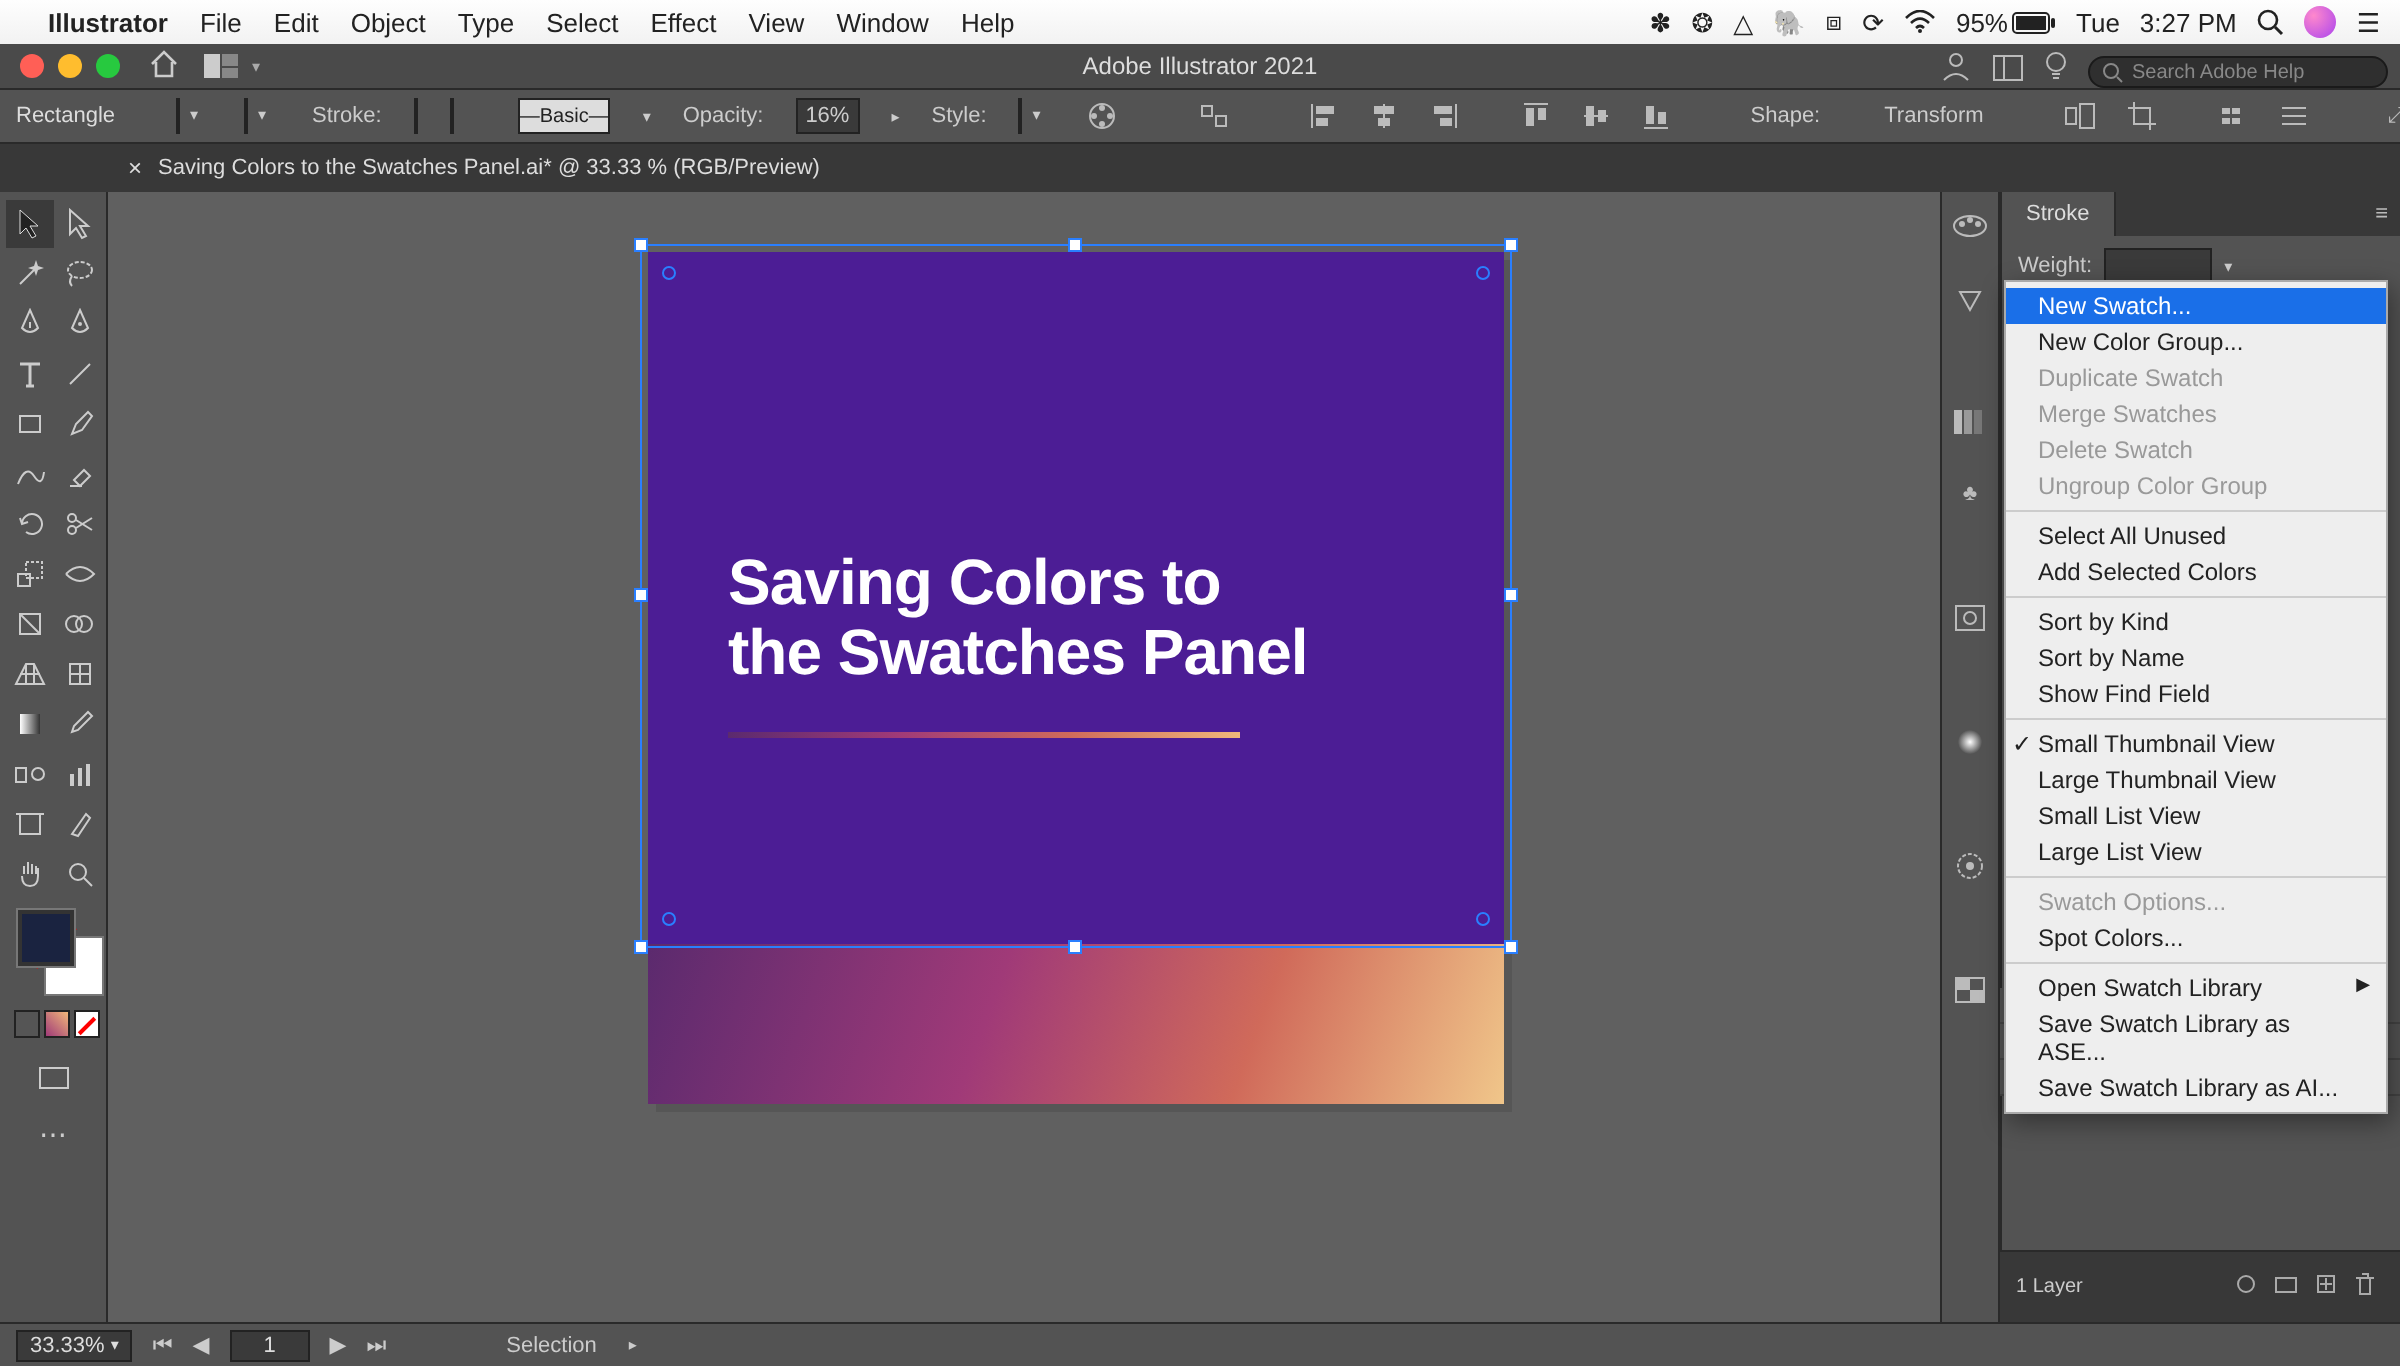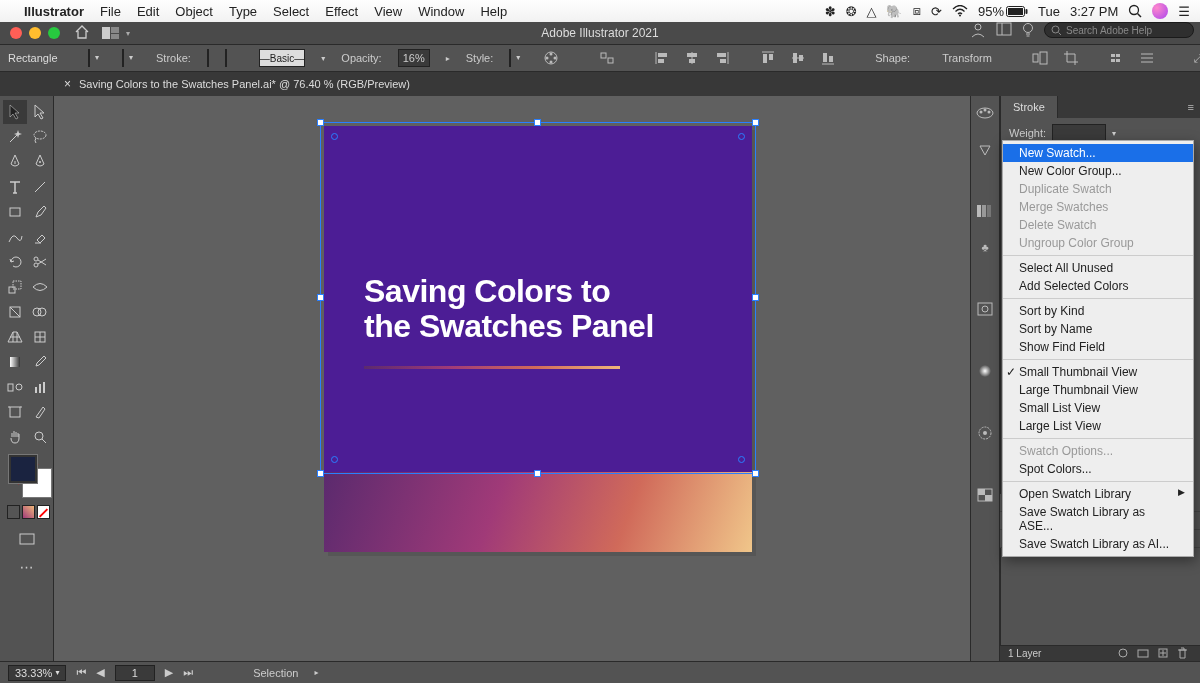--- a/index.html
+++ b/index.html
@@ -15,21 +15,21 @@
 .mac-menubar svg { display:block; }
 
 
 .app-titlebar { height: 22px; background: #4a4a4a; display: flex; align-items: center; position: relative; }
 .traffic { display: flex; gap: 7px; margin-left: 10px; }
 .traffic span { width: 12px; height: 12px; border-radius: 6px; display:block; }
 .tl-red { background: #ff5f56; } .tl-yel { background: #ffbd2e; } .tl-grn { background: #27c93f; }
 .home-icon { margin-left: 14px; color:#ccc; }
 .workspace-switch { margin-left: 12px; display:flex; align-items:center; gap:6px; }
 .app-title { position:absolute; left:0; right:0; text-align:center; font-size:12px; color:#ddd; pointer-events:none; }
-.titlebar-right { position:absolute; right:6px; top:0; height:100%; display:flex; align-items:flex-start; gap:10px; }
+.titlebar-right { position:absolute; right:6px; top:0; height:100%; display:flex; align-items:flex-end; gap:10px; }
 .search-help { width:150px; height:16px; background:#2f2f2f; border:1px solid #1a1a1a; border-radius:8px; display:flex; align-items:center; padding:0 6px; color:#888; gap:4px; }
 
 
 .options-bar { height:28px; background:#535353; border-top:1px solid #2a2a2a; border-bottom:1px solid #2a2a2a; display:flex; align-items:center; padding:0 8px; gap:16px; }
 .opt-label { color:#ddd; font-size:11px; margin-right:4px; min-width:60px; }
 .swatch-btn { width:22px; height:18px; border:1px solid #222; position:relative; }
 .swatch-btn .drop { position:absolute; right:-10px; top:3px; font-size:8px; color:#ccc; }
 .nav-swatch { background:#1a2340; }
 .none-swatch { background:white; }
 .none-swatch::after { content:""; position:absolute; left:0; right:0; top:50%; border-top:2px solid red; transform:rotate(-45deg); }
@@ -313,21 +313,21 @@
         <line x1="1" y1="11" x2="13" y2="11" stroke="#bbb"></line>
       </svg>
     </span>
   <div class="opt-sep"></div>
   <span class="opt-icon">⤢</span>
 </div>
 
 <div class="doc-tabbar">
   <div class="doc-tab">
     <span class="close">×</span>
-    <span>Saving Colors to  the Swatches Panel.ai* @ 76.40 % (RGB/Preview)</span>
+    <span>Saving Colors to  the Swatches Panel.ai* @ 33.33 % (RGB/Preview)</span>
   </div>
 </div>
 
 <div class="main">
 
   <div class="tools-col">
     <div class="tools-grid">
       <div class="tool selected">
           <svg width="14" height="16" viewBox="0 0 14 16">
             <path d="M2 1 L2 13 L5 10 L8 15 L10 14 L7 9 L11 9 Z" fill="#222" stroke="#ddd" stroke-width="0.5"></path>
@@ -660,21 +660,21 @@
       <div class="layer-ring"></div>
     </div>
     <div class="layer-row">
       <div class="layer-eye"></div>
       <div style="width: 3px; height: 14px; background: rgb(58, 127, 216);"></div>
       <div class="layer-thumb" style="background: linear-gradient(90deg, rgb(160, 58, 120), rgb(240, 183, 122));"></div>
       <span>Gradient</span>
       <div class="layer-ring"></div>
     </div>
   </div>
-<div style="position:absolute;right:0;bottom:22px;width:200px;height:16px;background:#383838;display:flex;align-items:center;padding:0 8px;font-size:10px;color:#ccc;border-top:1px solid #2a2a2a;">
+<div style="position:absolute;right:0;bottom:22px;width:200px;height:36px;background:#383838;display:flex;align-items:center;padding:0 8px;font-size:10px;color:#ccc;border-top:1px solid #2a2a2a;">
   <span>1 Layer</span>
   <span style="flex:1"></span>
   <span style="margin:0 4px;"><svg width="12" height="12" viewBox="0 0 12 12">
         <circle cx="6" cy="6" r="4" stroke="#aaa" fill="none"></circle>
       </svg></span>
   <span style="margin:0 4px;"><svg width="12" height="12" viewBox="0 0 12 12">
         <rect x="1" y="3" width="10" height="7" stroke="#aaa" fill="none"></rect>
       </svg></span>
   <span style="margin:0 4px;"><svg width="12" height="12" viewBox="0 0 12 12">
         <rect x="2" y="2" width="8" height="8" stroke="#aaa" fill="none"></rect>

